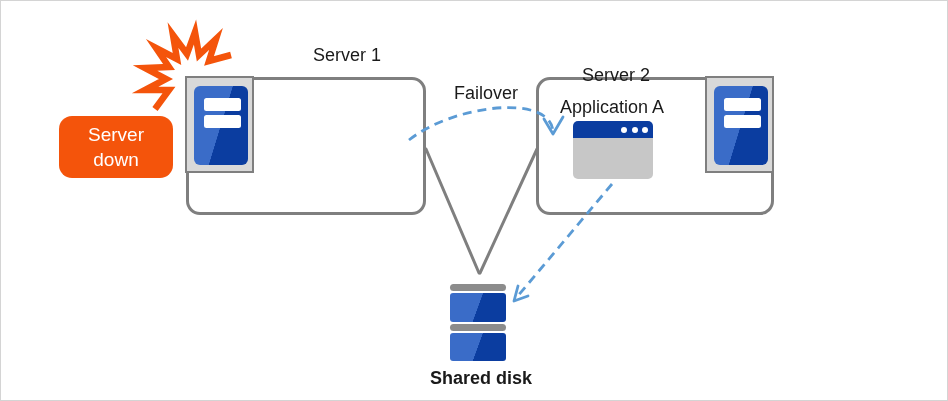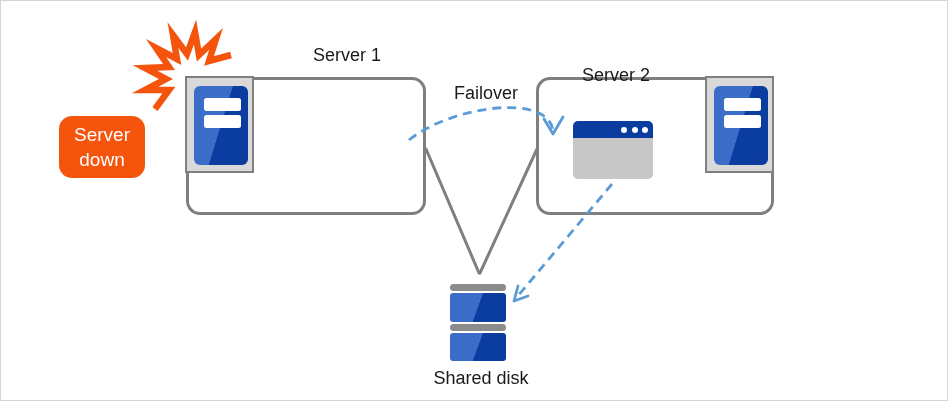--- a/index.html
+++ b/index.html
@@ -29,24 +29,24 @@
   .tower .slot{position:absolute;left:10px;width:37px;height:13px;background:#fff;border-radius:2.5px;}
   .tower .slot.a{top:12px;} .tower .slot.b{top:29px;}
 
   
   .lbl{position:absolute;transform:translateX(-50%);font-size:18px;color:var(--text_black);
        white-space:nowrap;z-index:6;}
   .lbl.server1{left:346px;top:44px;text-align:right;}
   .lbl.server2{left:615px;top:44px;margin-top:20px;}
   .lbl.failover{left:485px;top:82px;text-align:center;}
   .lbl.application{left:611px;top:96px;}
-  .lbl.shareddisk{left:480px;top:367px;}
+  .lbl.shareddisk{left:480px;top:367px;font-weight:bold;}
 
   
-  .badge{position:absolute;left:58px;top:115px;width:86px;height:62px;background:var(--orange);
+  .badge{position:absolute;left:58px;top:115px;width:114px;height:62px;background:var(--orange);
          border-radius:13px;display:flex;align-items:center;justify-content:center;text-align:center;
          color:#fff;font-size:19px;line-height:1.32;z-index:4;padding:0 14px;}
 
   
   .app-window{position:absolute;left:572px;top:120px;width:80px;height:58px;z-index:4;}
   .app-window .titlebar{position:absolute;left:0;top:0;width:80px;height:17px;
          background:var(--blue_dark);border-radius:5px 5px 0 0;}
   .app-window .dots{position:absolute;right:5px;top:5.5px;display:flex;gap:4.5px;}
   .app-window .dot{width:6px;height:6px;border-radius:50%;background:#fff;}
   .app-window .body{position:absolute;left:0;top:17px;width:80px;height:41px;
@@ -106,20 +106,21 @@
     <div class="platter p2"></div>
   </div>
 
   <div class="badge">
     <span>Server down</span>
   </div>
 
   <div class="lbl server1">Server 1</div>
   <div class="lbl server2">Server 2</div>
   <div class="lbl failover">Failover</div>
+  <div class="lbl application">Application A</div>
   <div class="lbl shareddisk">Shared disk</div>
 
   <svg class="connectors" viewBox="0 0 948 401">
 
     <line class="glink" x1="425" y1="148" x2="478" y2="272"></line>
     <line class="glink" x1="536" y1="148" x2="479" y2="272"></line>
 
     <path class="bluedash" d="M 408 139 C 452 104 548 92 552 130"></path>
     <polyline class="bluehead" points="543,118 552,133 562,116"></polyline>
 

